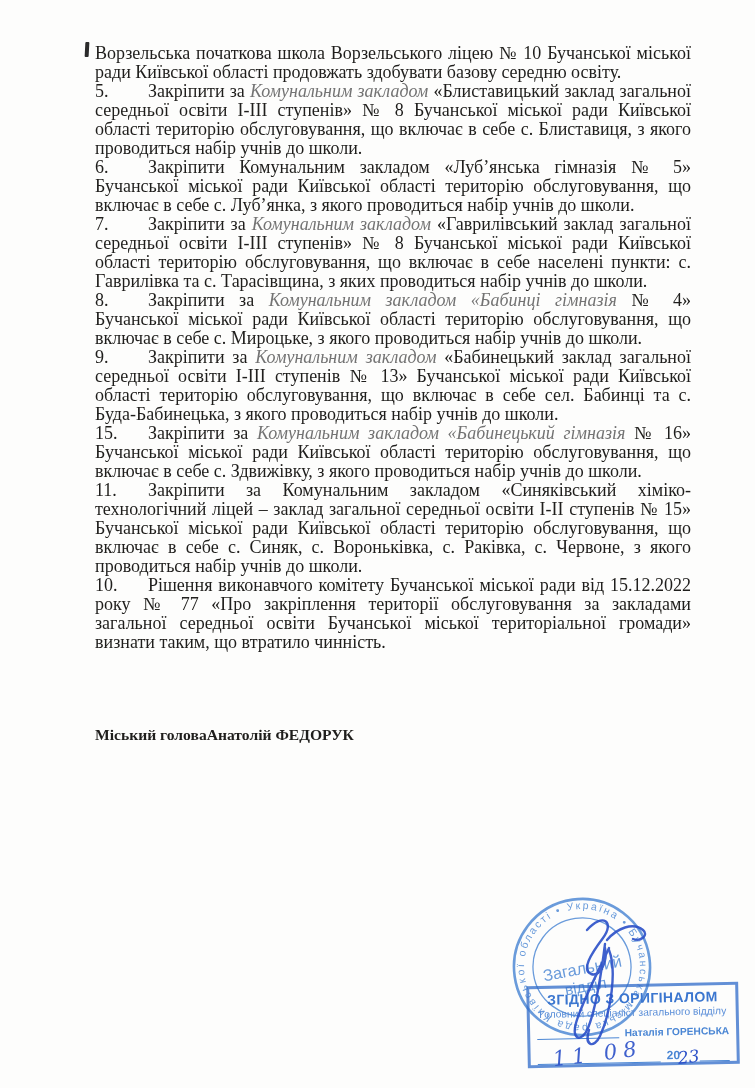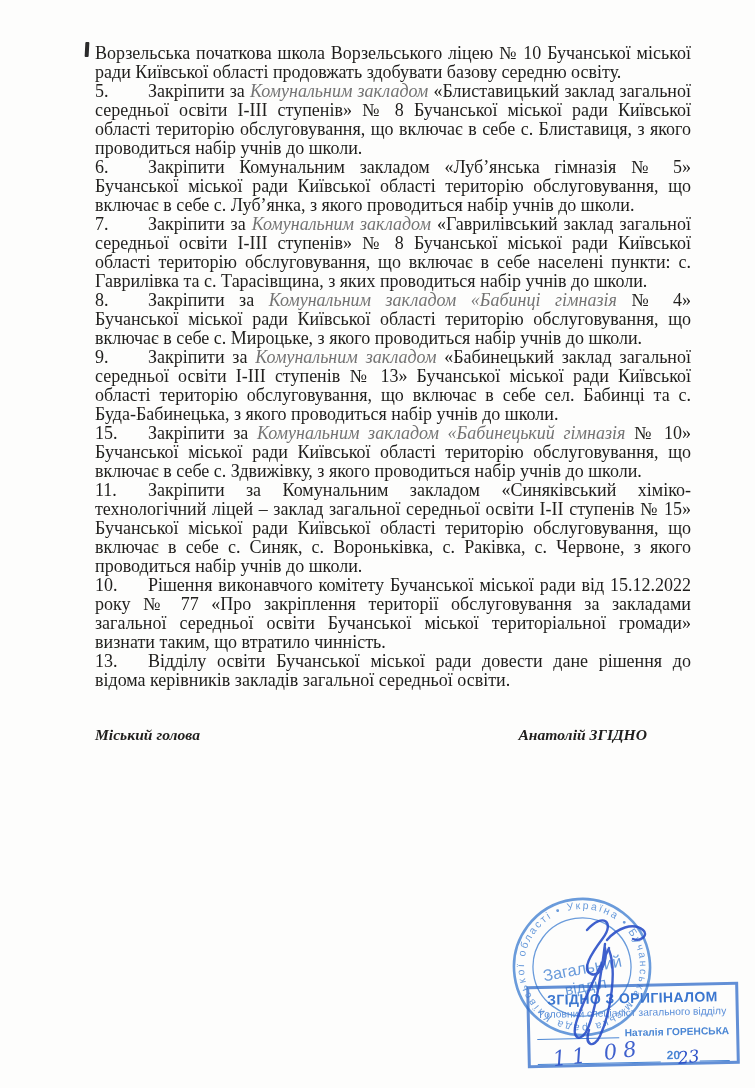--- a/index.html
+++ b/index.html
@@ -20,22 +20,22 @@
   .pnum { display:inline-block; width:53px; }
   .faded { color:#737373;font-style:italic; }
 
   .scan-artifact {
     position:absolute; left:85px; top:42px; width:4px; height:15px;
     background:#2b2b2b; border-radius:1px; transform:rotate(3deg);
   }
 
   .sig-row {
     position:absolute; left:95px; top:726px; width:552px;
-    display:flex; justify-content:space-between;
-    font-weight:bold; font-size:15.6px; color:#1f1e1c;font-style:italic;
+    display:flex; justify-content:flex-start;
+    font-weight:bold; font-size:15.6px; color:#1f1e1c;
   }
 
   
   .round-stamp {
     position:absolute; left:497px; top:882px; width:170px; height:170px;
     transform:rotate(-8deg); opacity:.82;
   }
   .round-stamp text { fill:var(--stamp-blue); font-family:"Liberation Sans", sans-serif; }
 
   
@@ -84,33 +84,32 @@
   <p class="para"><span class="pnum">5.</span><span><span class="pre">Закріпити за </span><span class="faded">Комунальним закладом</span><span class="rest"> «Блиставицький заклад загальної середньої освіти І-ІІІ ступенів» № 8 Бучанської міської ради Київської області територію обслуговування, що включає в себе с. Блиставиця, з якого проводиться набір учнів до школи.</span></span></p>
 
   <p class="para"><span class="pnum">6.</span><span><span class="pre">Закріпити Комунальним закладом «Луб’янська гімназія № 5» Бучанської міської ради Київської області територію обслуговування, що включає в себе с. Луб’янка, з якого проводиться набір учнів до школи.</span><span class="faded"></span><span class="rest"></span></span></p>
 
   <p class="para"><span class="pnum">7.</span><span><span class="pre">Закріпити за </span><span class="faded">Комунальним закладом</span><span class="rest"> «Гаврилівський заклад загальної середньої освіти І-ІІІ ступенів» № 8 Бучанської міської ради Київської області територію обслуговування, що включає в себе населені пункти: с. Гаврилівка та с. Тарасівщина, з яких проводиться набір учнів до школи.</span></span></p>
 
   <p class="para"><span class="pnum">8.</span><span><span class="pre">Закріпити за </span><span class="faded">Комунальним закладом «Бабинці гімназія</span><span class="rest"> № 4» Бучанської міської ради Київської області територію обслуговування, що включає в себе с. Мироцьке, з якого проводиться набір учнів до школи.</span></span></p>
 
   <p class="para"><span class="pnum">9.</span><span><span class="pre">Закріпити за </span><span class="faded">Комунальним закладом</span><span class="rest"> «Бабинецький заклад загальної середньої освіти І-ІІІ ступенів № 13» Бучанської міської ради Київської області територію обслуговування, що включає в себе сел. Бабинці та с. Буда-Бабинецька, з якого проводиться набір учнів до школи.</span></span></p>
 
-  <p class="para"><span class="pnum">15.</span><span><span class="pre">Закріпити за </span><span class="faded">Комунальним закладом «Бабинецький гімназія</span><span class="rest"> № 10» Бучанської міської ради Київської області територію обслуговування, що включає в себе с. Здвижівку, з якого проводиться набір учнів до школи.</span></span></p>
+  <p class="para"><span class="pnum">15.</span><span><span class="pre">Закріпити за </span><span class="faded">Комунальним закладом «Бабинецький гімназія</span><span class="rest"> № 16» Бучанської міської ради Київської області територію обслуговування, що включає в себе с. Здвижівку, з якого проводиться набір учнів до школи.</span></span></p>
 
   <p class="para"><span class="pnum">11.</span><span><span class="pre">Закріпити за Комунальним закладом «Синяківський хіміко-технологічний ліцей – заклад загальної середньої освіти І-ІІ ступенів № 15» Бучанської міської ради Київської області територію обслуговування, що включає в себе с. Синяк, с. Вороньківка, с. Раківка, с. Червоне, з якого проводиться набір учнів до школи.</span><span class="faded"></span><span class="rest"></span></span></p>
 
   <p class="para"><span class="pnum">10.</span><span><span class="pre">Рішення виконавчого комітету Бучанської міської ради від 15.12.2022 року № 77 «Про закріплення території обслуговування за закладами загальної середньої освіти Бучанської міської територіальної громади» визнати таким, що втратило чинність.</span><span class="faded"></span><span class="rest"></span></span></p>
 
-  <p class="para"><span class="pnum">13.</span><span><span class="pre">Відділу освіти Бучанської міської ради довести дане рішення до відома керівників закладів загальної середньої освіти.</span><span class="faded"></span><span class="rest"></span></span></p>
 
 </div>
 
 <div class="sig-row">
   <span>Міський голова</span>
-  <span>Анатолій ЗГІДНО</span>
+  <span>Анатолій ФЕДОРУК</span>
 </div>
 
 <svg class="round-stamp" viewBox="0 0 170 170">
   <circle cx="85" cy="85" r="68" fill="none" stroke="var(--stamp-blue)" stroke-width="2.6"></circle>
   <circle cx="85" cy="85" r="49" fill="none" stroke="var(--stamp-blue)" stroke-width="1.3"></circle>
   <defs>
     <path id="ringpath" d="M 27,85 a 58,58 0 1,1 0,0.01" fill="none"></path>
   </defs>
   <text font-size="10.5" letter-spacing="2.1">
     <textPath href="#ringpath">ої області • Україна • Бучанська міська рада Київськ</textPath>

